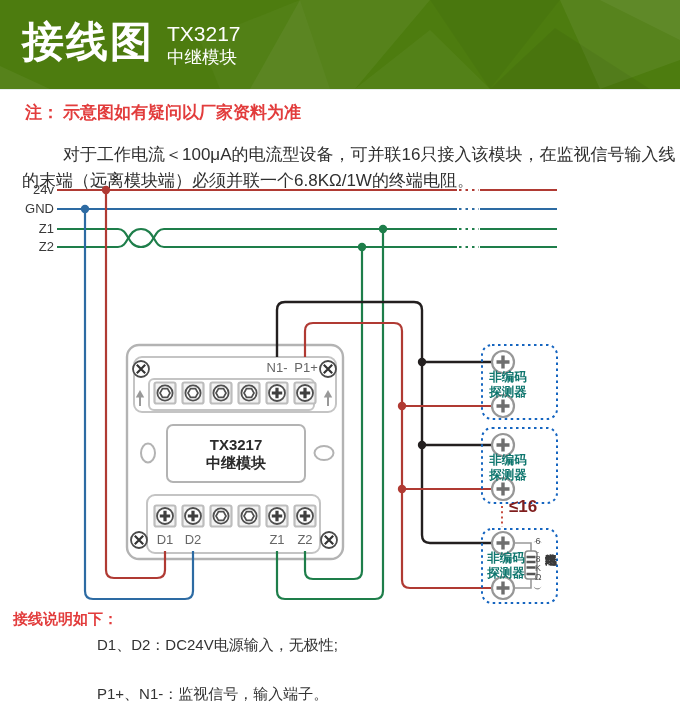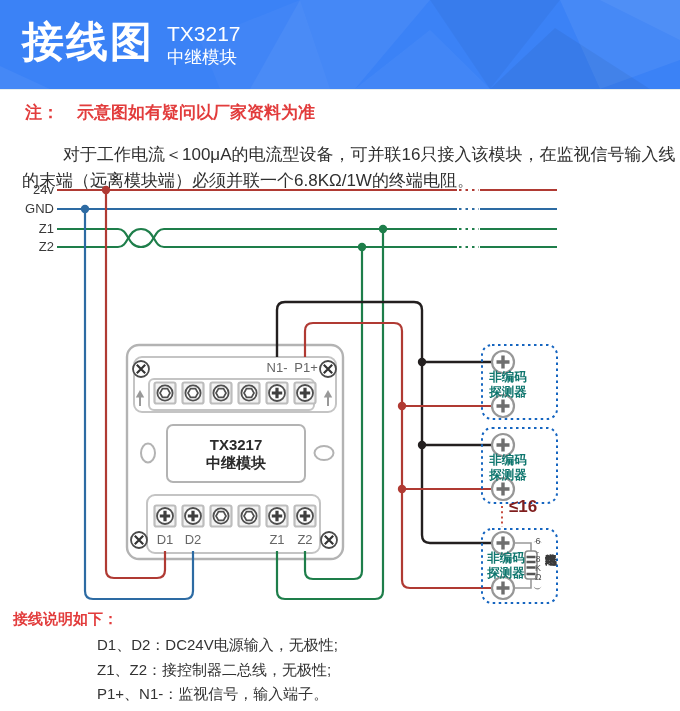--- a/index.html
+++ b/index.html
@@ -1,27 +1,27 @@
 <!DOCTYPE html>
 <html><head>
 <meta charset="utf-8">
 <style>
   html,body{margin:0;padding:0;background:#fff;}
   .page{position:relative;width:680px;height:711px;background:#fff;overflow:hidden;
         font-family:"Liberation Sans","DejaVu Sans",sans-serif;}
   
-  .hdr{position:absolute;left:0;top:0;width:680px;height:89px;background:#3b82f6;
+  .hdr{position:absolute;left:0;top:0;width:680px;height:89px;background:#4d7c0f;
        border-bottom:1px solid #e7eeee;}
   .hdr-bg{position:absolute;left:0;top:0;}
   .hdr-title{position:absolute;left:22px;top:14px;font-size:42px;font-weight:700;color:#fff;letter-spacing:2px;}
   .hdr-model{position:absolute;left:167px;top:22px;font-size:21px;color:#fff;line-height:24px;}
   .hdr-sub{position:absolute;left:167px;top:46px;font-size:17.5px;color:#fff;line-height:22px;}
   
   .note-line1{position:absolute;left:25px;top:102px;font-size:17px;font-weight:600;color:#e23c3c;line-height:22px;}
-  .note-warning{margin-left:18px;}
+  .note-warning{margin-left:4px;}
   .note-body{position:absolute;left:6px;top:126px;width:670px;margin:16px;font-size:17px;line-height:26px;
              color:#2f2f2f;text-indent:41px;}
   
   .dsvg{position:absolute;left:0;top:0;}
   
   .dlbl{position:absolute;font-size:13px;line-height:16px;color:#3a3a3a;white-space:nowrap;}
   .ctr{transform:translateX(-50%);text-align:center;}
   .buslbl{left:16px;width:38px;text-align:right;}
   .termlbl{color:#666;}
   .modttl{font-size:15px;line-height:18px;font-weight:600;color:#2b2b2b;}
@@ -195,16 +195,15 @@
 探测器</span>
   <span class="dlbl ctr detlbl" style="left:506px;top:551px">非编码
 探测器</span>
 
   <span class="le16">≤16</span>
   <span class="vtext resval">（6.8KΩ）</span>
   <span class="vtext reslbl">终端电阻</span>
 
   <div class="legend-h">接线说明如下：</div>
   <div class="legend-item" style="top:636px">D1、D2：DC24V电源输入，无极性;</div>
-  <div class="legend-item" style="top:661px">Z1、Z2：接控制器二总线，无极性;</div>
   <div class="legend-item" style="top:685px">P1+、N1-：监视信号，输入端子。</div>
 
 </div>
 
 </body></html>

